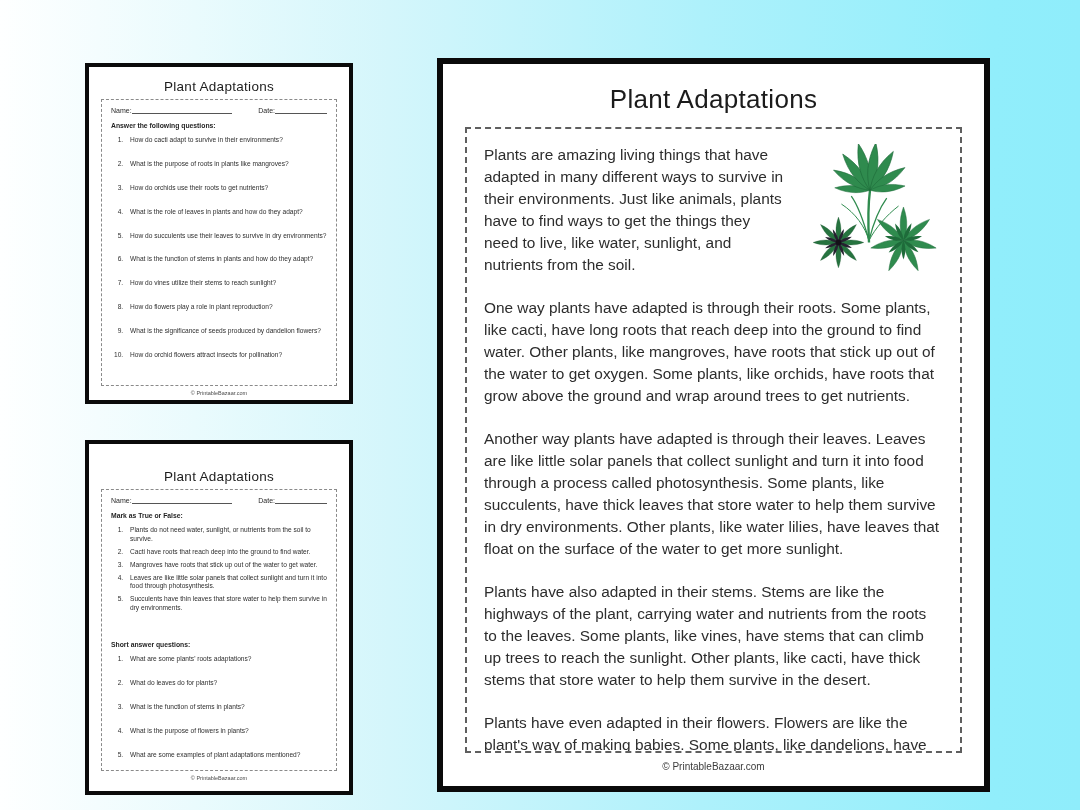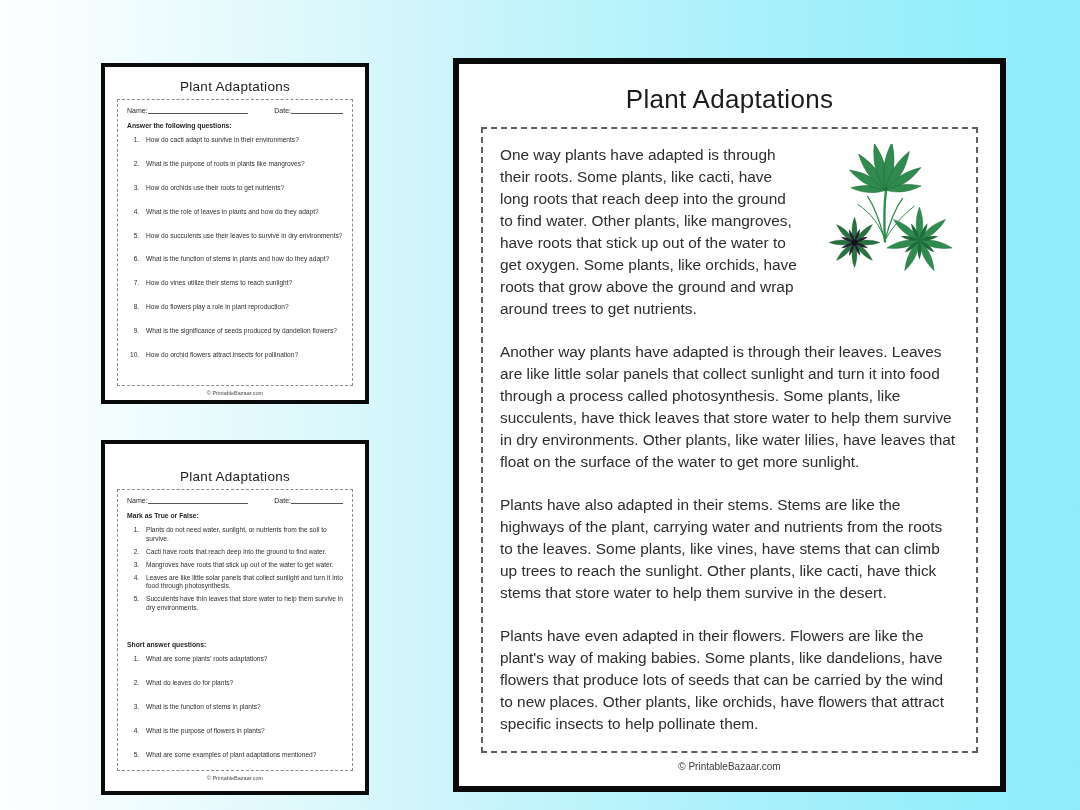--- a/index.html
+++ b/index.html
@@ -10,21 +10,20 @@
     position: relative;
     width: 1080px; height: 810px;
     background: linear-gradient(90deg, #feffff 0%, #eafbfd 18%, #d4f6fb 36%, #aef1fb 65%, #91eefb 92%, #8fedfb 100%);
   }
 
   .page {
     position: absolute;
     background: #ffffff;
     border: 4px solid #0a0a0a;
     color: #2f2f2f;
-    margin-left: 16px;
   }
 
   
   .page-small-1 { left: 85px; top: 63px;  width: 268px; height: 341px; }
   .page-small-2 { left: 85px; top: 440px; width: 268px; height: 355px; }
 
   .ws-title {
     text-align: center;
     font-size: 13.5px;
     font-weight: 400;
@@ -255,20 +254,21 @@
             <use href="#leaf" transform="translate(110,98) rotate(77) scale(0.42)"></use>
             <use href="#leaf" transform="translate(110,98) rotate(128) scale(0.42)"></use>
             <use href="#leaf" transform="translate(110,98) rotate(180) scale(0.42)"></use>
             <use href="#leaf" transform="translate(110,98) rotate(231) scale(0.42)"></use>
             <use href="#leaf" transform="translate(110,98) rotate(283) scale(0.42)"></use>
             <use href="#leaf" transform="translate(110,98) rotate(334) scale(0.42)"></use>
           </g>
         </g>
       </svg>
 
+      <p>Plants are amazing living things that have adapted in many different ways to survive in their environments. Just like animals, plants have to find ways to get the things they need to live, like water, sunlight, and nutrients from the soil.</p>
       <p>One way plants have adapted is through their roots. Some plants, like cacti, have long roots that reach deep into the ground to find water. Other plants, like mangroves, have roots that stick up out of the water to get oxygen. Some plants, like orchids, have roots that grow above the ground and wrap around trees to get nutrients.</p>
       <p>Another way plants have adapted is through their leaves. Leaves are like little solar panels that collect sunlight and turn it into food through a process called photosynthesis. Some plants, like succulents, have thick leaves that store water to help them survive in dry environments. Other plants, like water lilies, have leaves that float on the surface of the water to get more sunlight.</p>
       <p>Plants have also adapted in their stems. Stems are like the highways of the plant, carrying water and nutrients from the roots to the leaves. Some plants, like vines, have stems that can climb up trees to reach the sunlight. Other plants, like cacti, have thick stems that store water to help them survive in the desert.</p>
       <p>Plants have even adapted in their flowers. Flowers are like the plant's way of making babies. Some plants, like dandelions, have flowers that produce lots of seeds that can be carried by the wind to new places. Other plants, like orchids, have flowers that attract specific insects to help pollinate them.</p>
 
     </div>
     <div class="big-footer">© PrintableBazaar.com</div>
   </div>
 
 </div>

